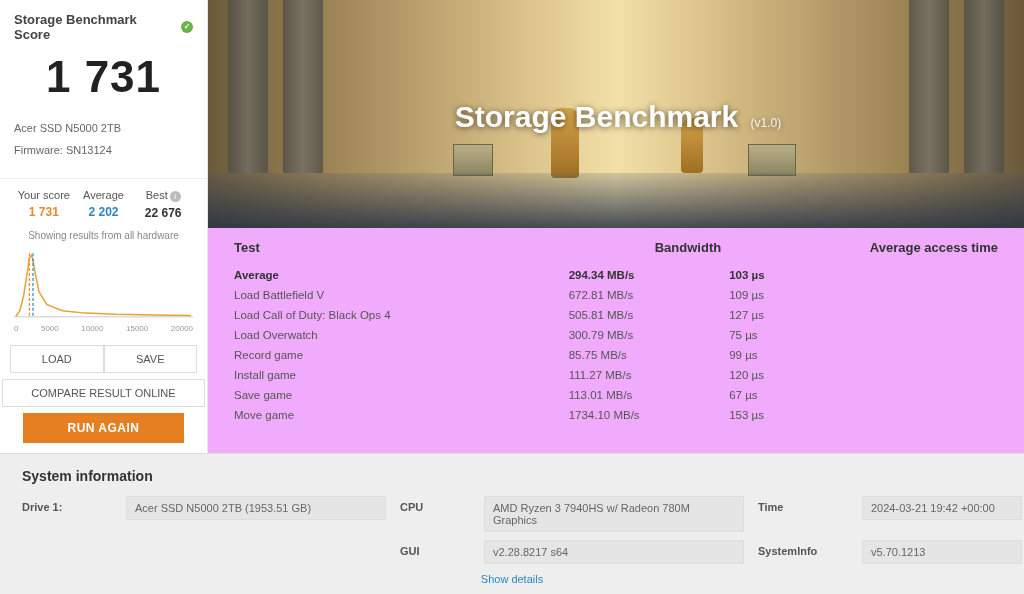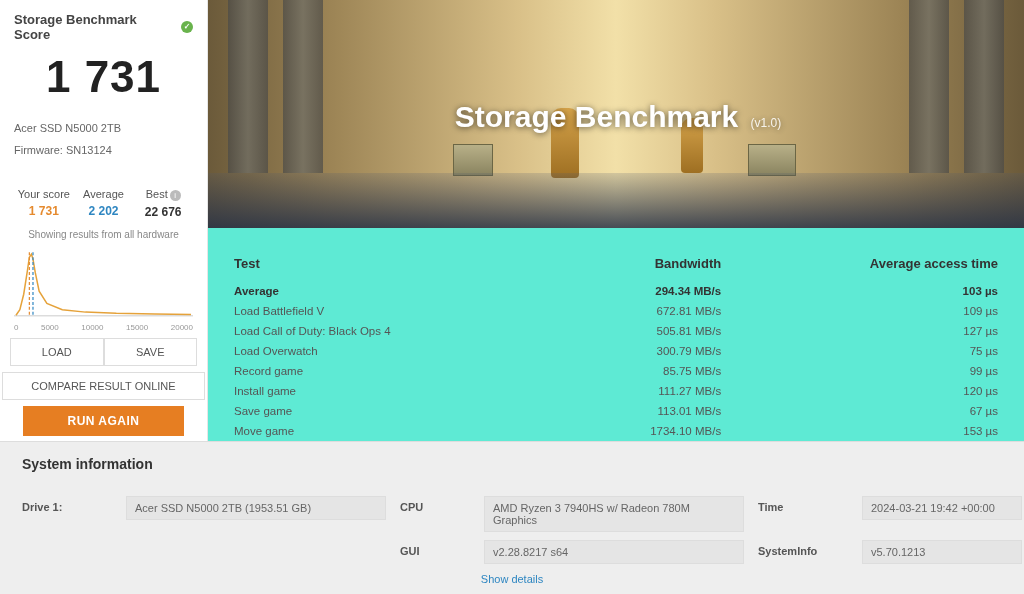--- a/index.html
+++ b/index.html
@@ -33,29 +33,29 @@
   .hero{height:228px;position:relative;overflow:hidden;background:linear-gradient(90deg,#6b5a3a 0%,#9c8455 15%,#d9c088 38%,#f2e0a8 50%,#d9c088 62%,#9c8455 85%,#6b5a3a 100%)}
   .hero-floor{position:absolute;left:0;right:0;bottom:0;height:55px;background:linear-gradient(180deg,rgba(80,90,110,0.2),rgba(40,50,70,0.85))}
   .pillar{position:absolute;top:0;bottom:55px;width:40px;background:linear-gradient(90deg,#4a4a48,#6e6e68,#4a4a48);opacity:0.7}
   .p1{left:20px} .p2{left:75px} .p3{right:20px} .p4{right:75px}
   .figure{position:absolute;bottom:50px;width:28px;height:70px;background:linear-gradient(180deg,#d4a24a,#9e6f22);border-radius:10px 10px 4px 4px}
   .f1{left:42%} .f2{left:58%;height:55px;width:22px;bottom:55px}
   .crate{position:absolute;width:40px;height:32px;background:linear-gradient(180deg,#b8b088,#8a8460);border:1px solid #6b6645}
   .c1{left:30%;bottom:52px} .c2{right:28%;bottom:52px;width:48px}
   .hero-title{position:absolute;left:4px;right:0;top:50%;transform:translateY(-40%);text-align:center;color:#fff;font-size:30px;font-weight:600;text-shadow:0 1px 6px rgba(0,0,0,0.6)}
   .hero-title .ver{font-size:12px;font-weight:400;opacity:0.85;margin-left:4px}
-  .table-wrap{padding:22px 22px;background:#5eead4;flex:1;overflow:auto}
+  .table-wrap{padding:6px 22px;background:#f0abfc;flex:1;overflow:auto}
   .tbl{width:100%;border-collapse:collapse}
   .tbl th{text-align:left;font-size:13px;color:#333;font-weight:600;padding:6px 4px 10px}
   .tbl th.c2h, .tbl th.c3h{text-align:right}
   .tbl td{font-size:11.5px;color:#555;padding:4px}
   .tbl tr.avg td{font-weight:700;color:#333}
-  .tbl td.c2d, .tbl td.c3d{text-align:right}
+  .tbl td.c2d, .tbl td.c3d{}
   .sysinfo{background:#eeeeee;padding:14px 22px 8px;border-top:1px solid #ddd}
-  .sysinfo h3{font-size:14px;color:#333;font-weight:600;margin-bottom:24px}
+  .sysinfo h3{font-size:14px;color:#333;font-weight:600;margin-bottom:12px}
   .sys-grid{display:grid;grid-template-columns:90px 260px 70px 260px 90px 160px;gap:8px 14px;align-items:start}
   .sys-lbl{font-size:11px;color:#555;font-weight:600;padding-top:5px}
   .sys-val{font-size:11px;color:#666;background:#e5e5e5;padding:5px 8px;border:1px solid #ddd}
   .show-details{text-align:center;padding:8px 0 0}
   .show-details a{color:#2e86c1;font-size:11px;cursor:pointer}
   .chart_histogram_line{fill:none;stroke:#e5a23a;stroke-width:1.5}
   .chart_marker{stroke-width:1.2;stroke-dasharray:3 2}
 </style>
 </head>
 <body>

